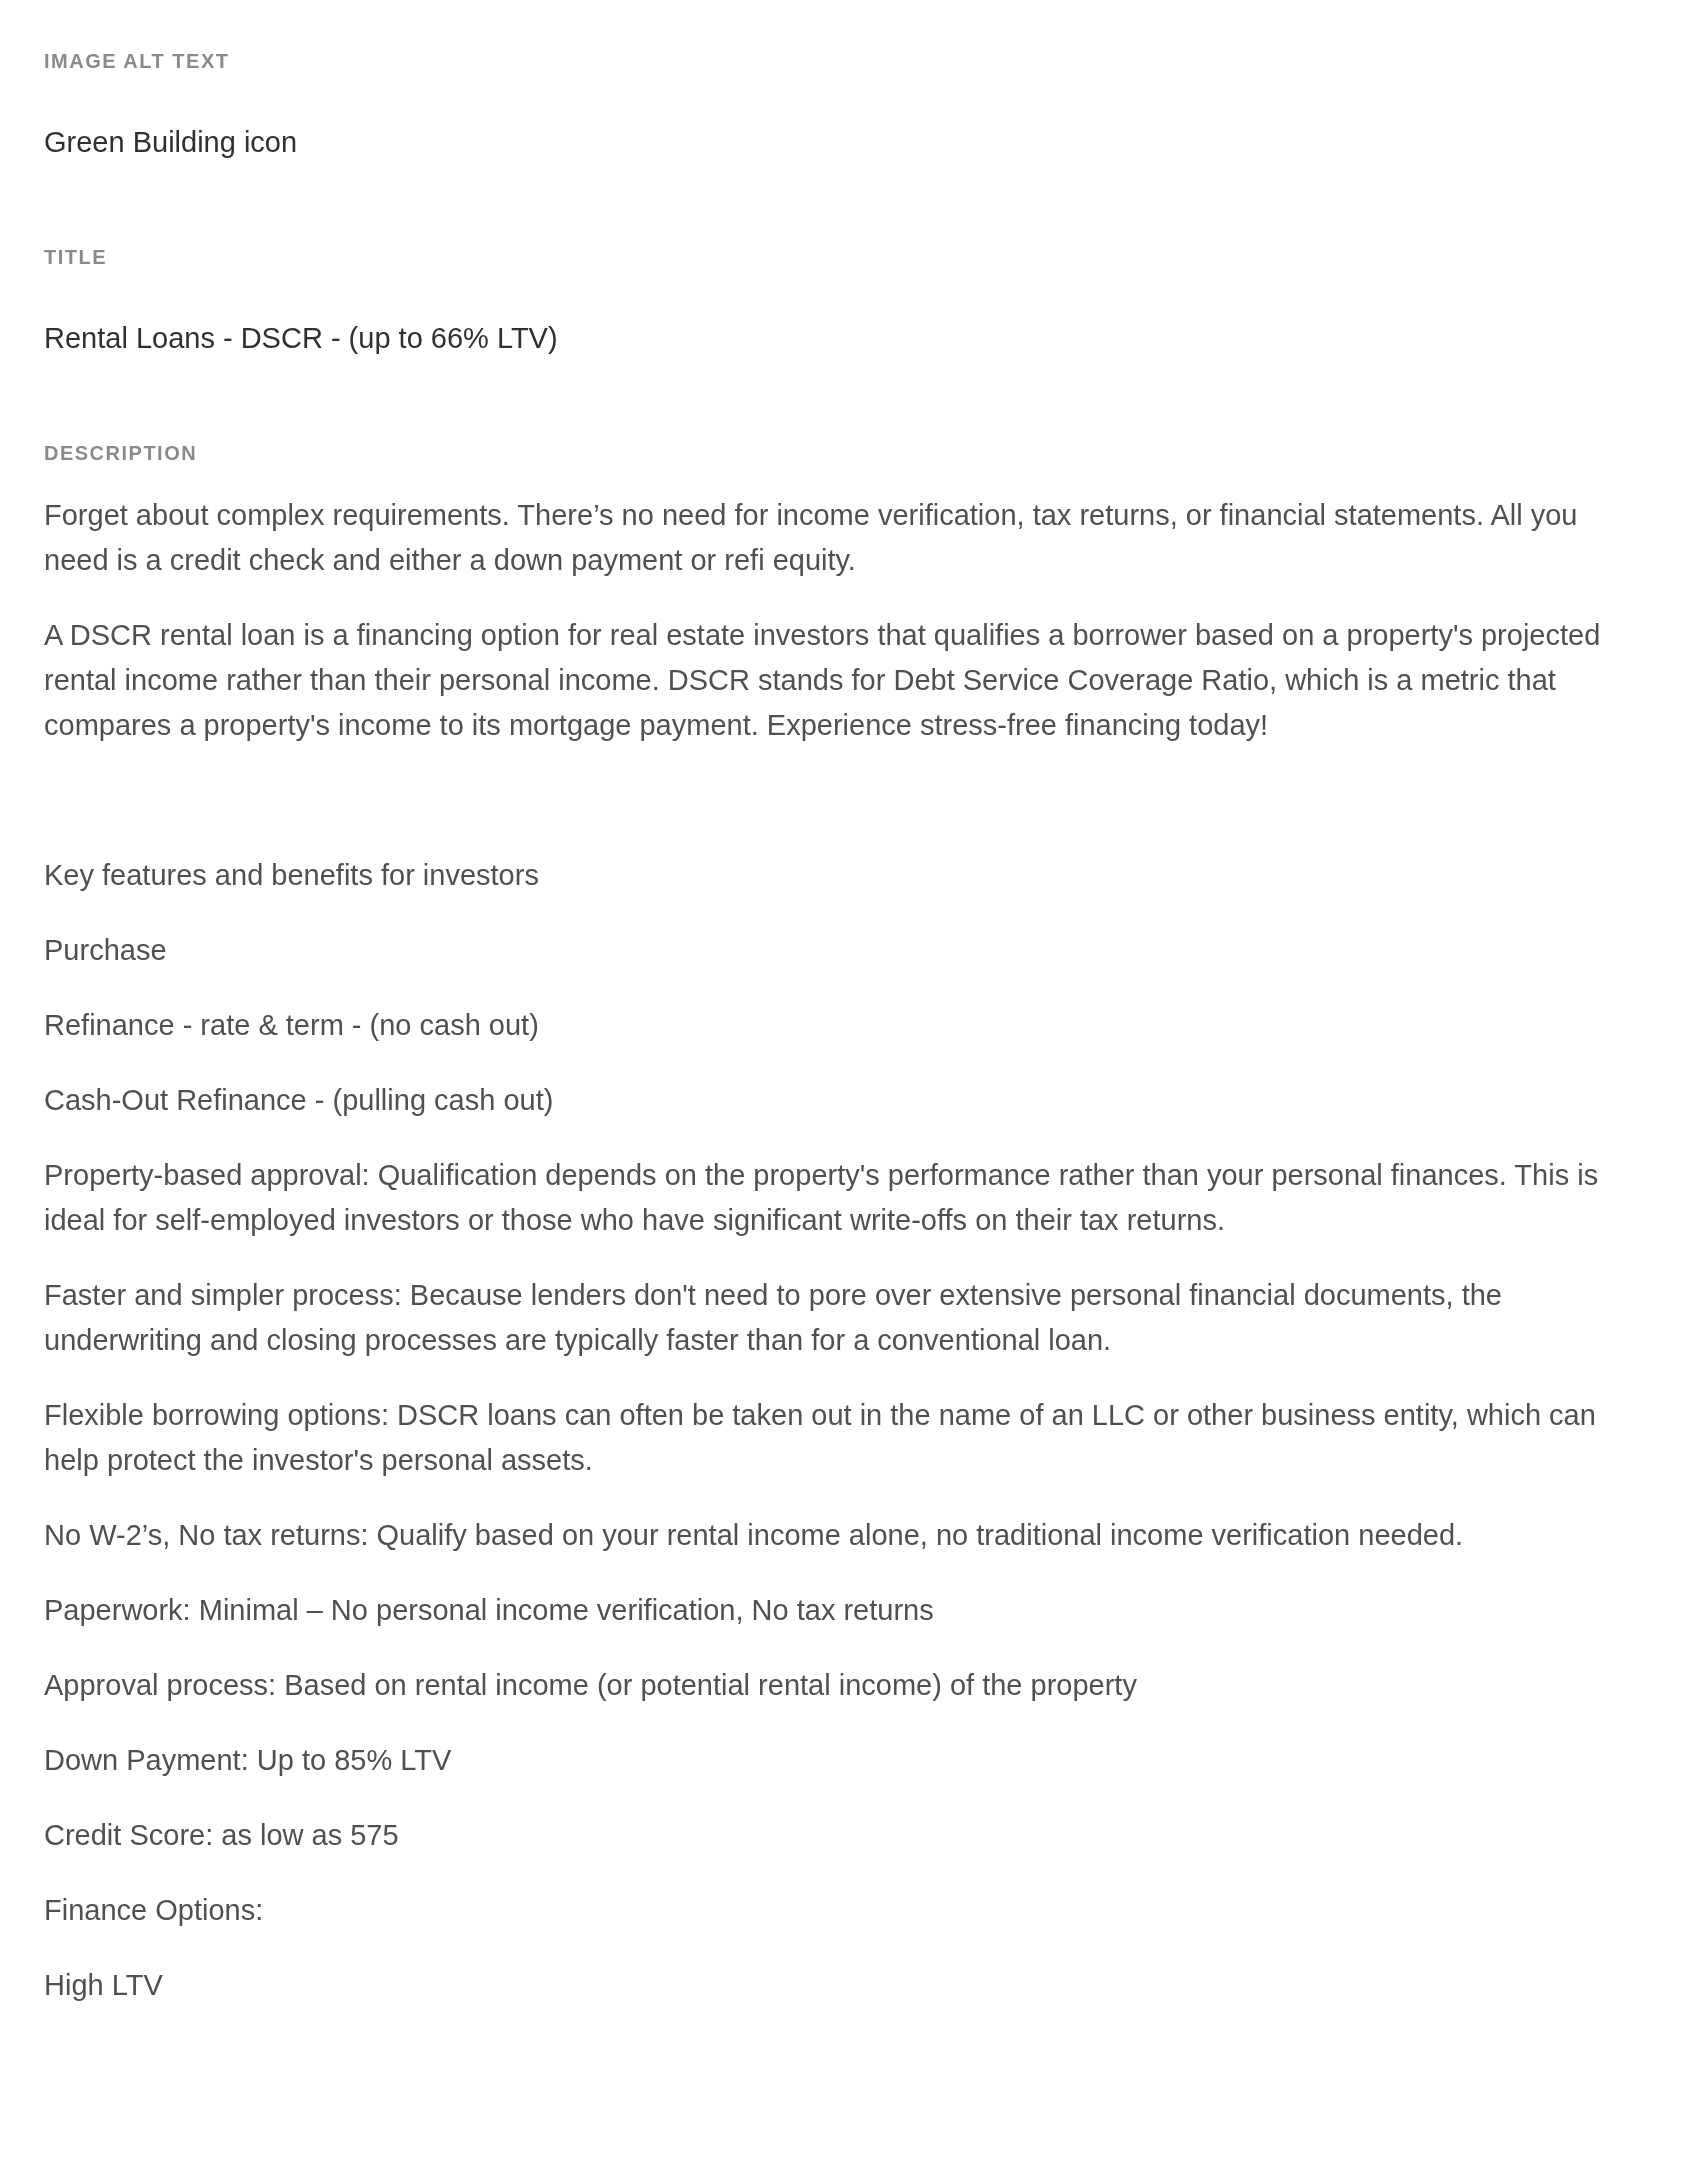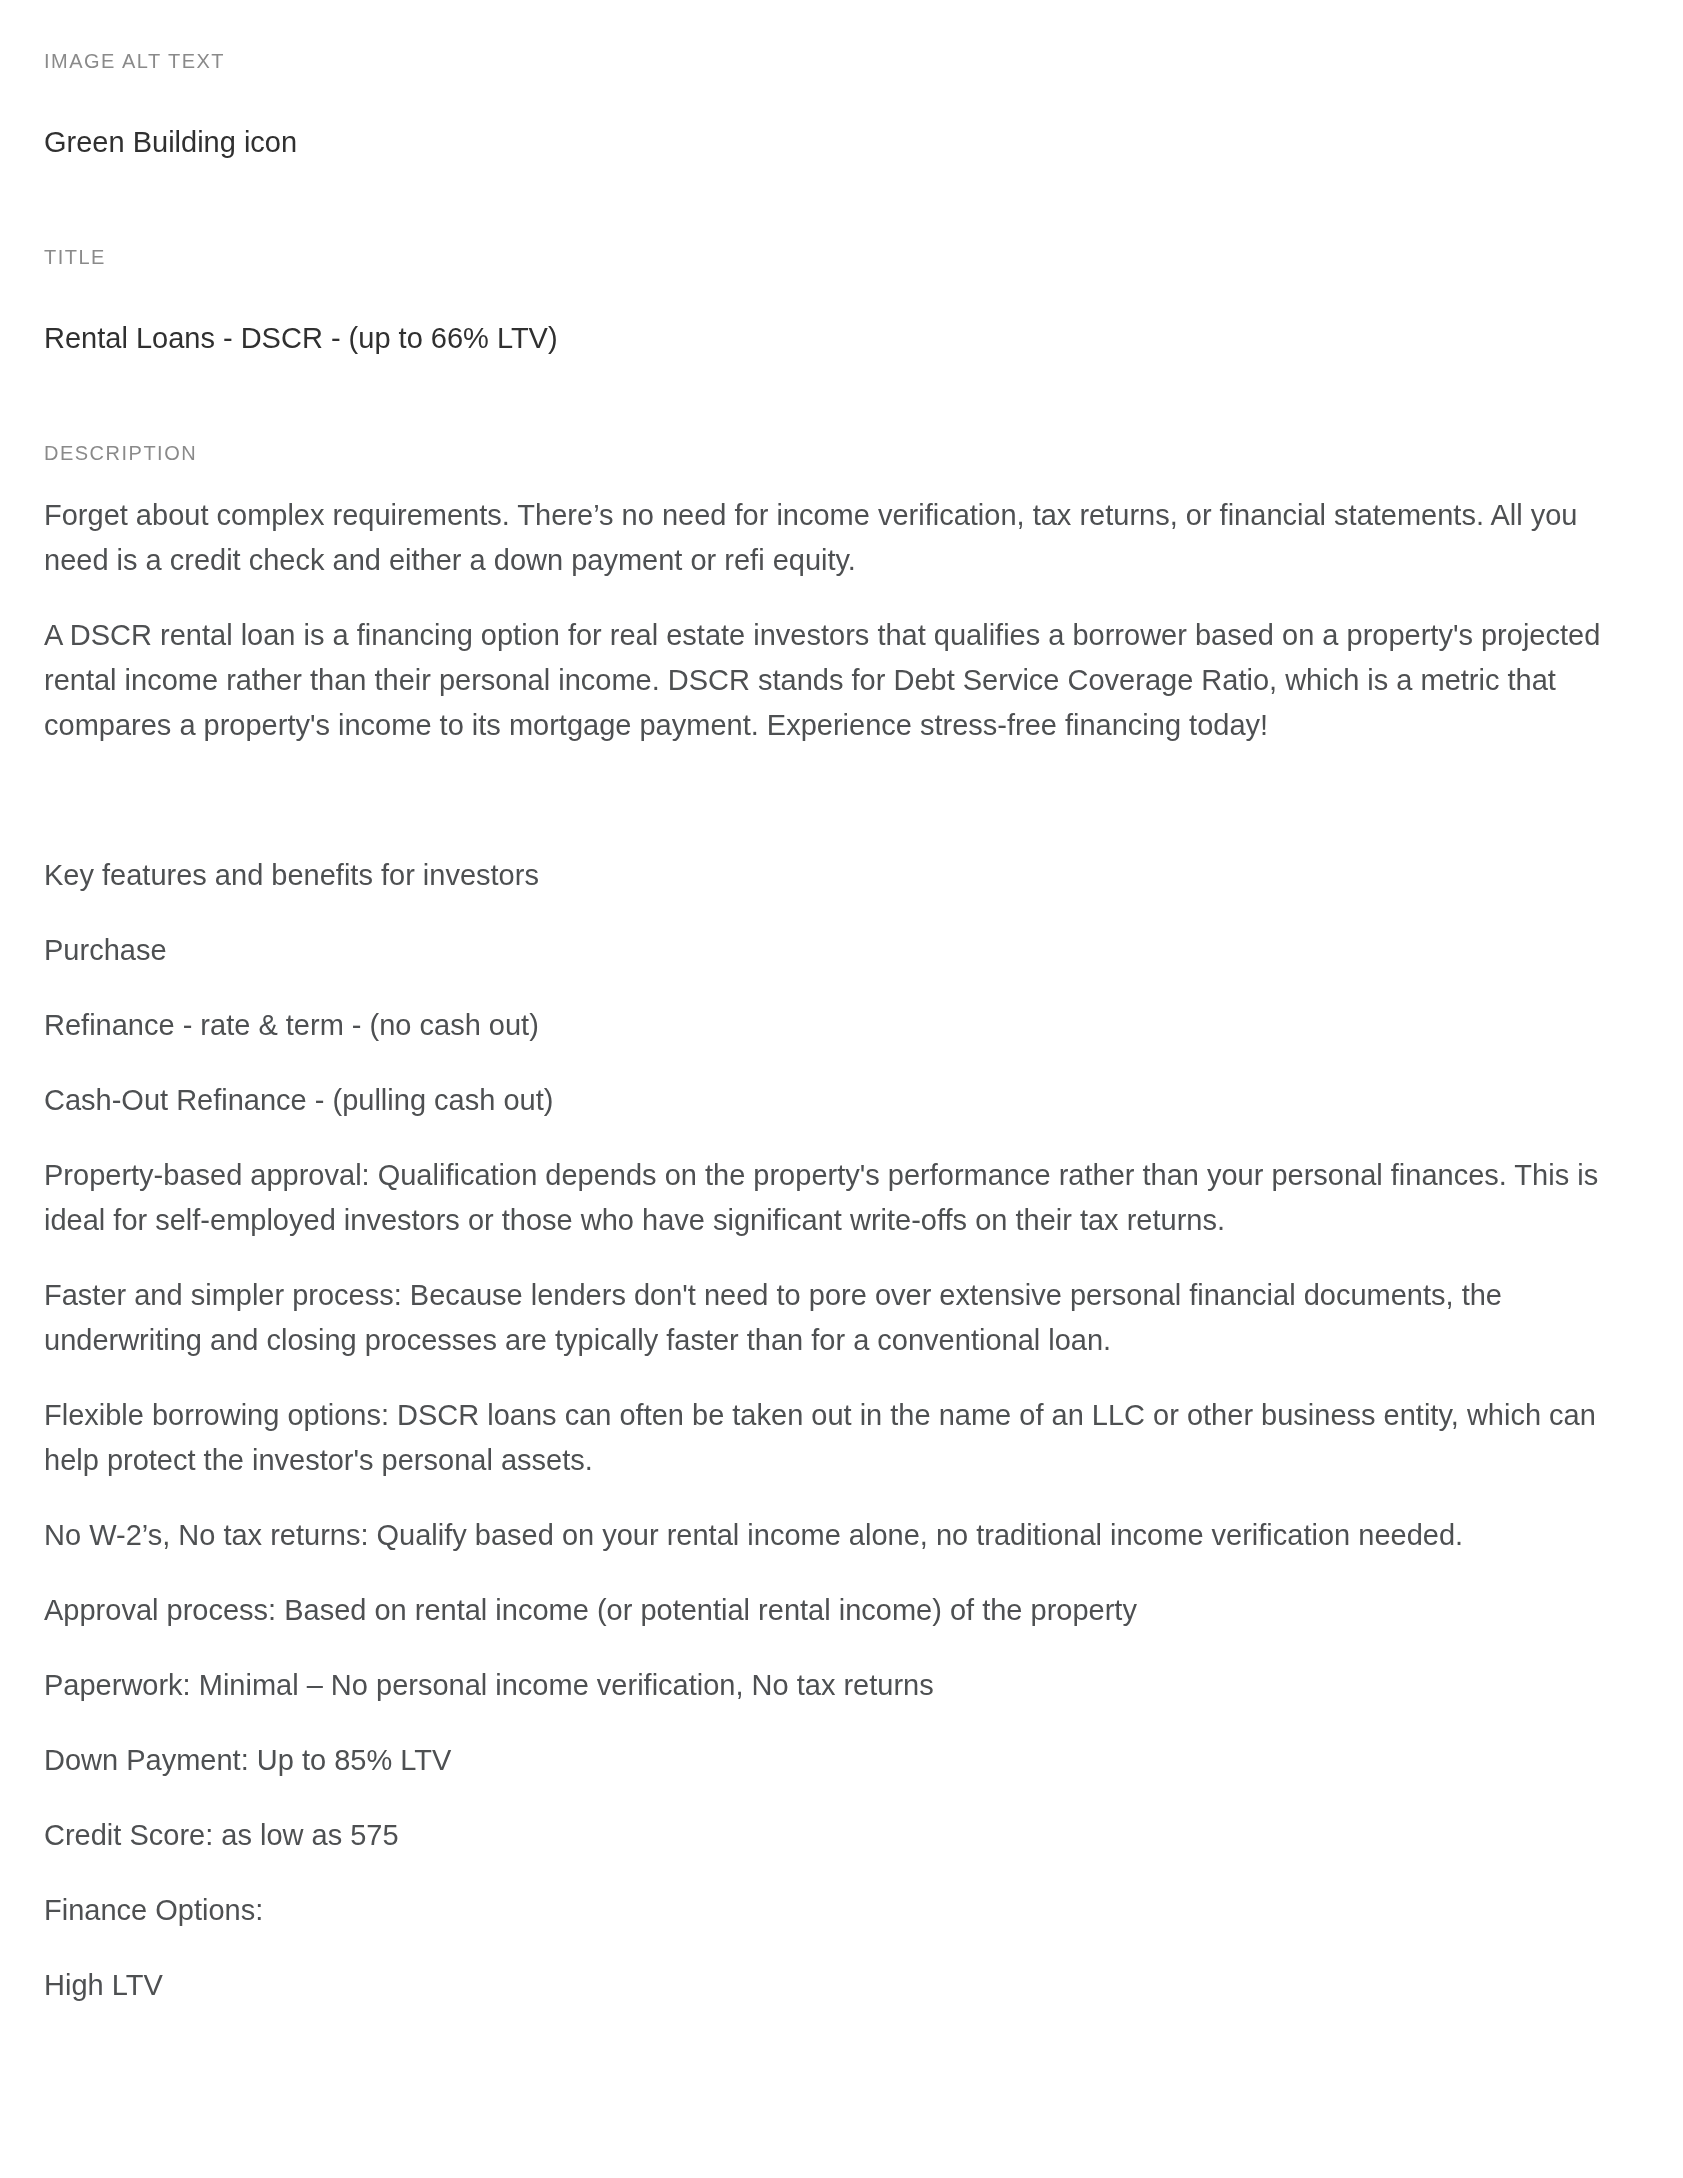--- a/index.html
+++ b/index.html
@@ -19,21 +19,21 @@
     background: #ffffff;
   }
   .field {
     margin-bottom: 87px;
   }
   .field-label {
     font-size: 20px;
     line-height: 23px;
     letter-spacing: 1.5px;
     color: #8a8a8a;
-    font-weight: 400;
+    font-weight: 700;
   }
   .field-value {
     margin-top: 52px;
     font-size: 29px;
     line-height: 34px;
     color: #303030;
   }
   .rich-text {
     margin-top: 28px;
     color: #4e5052;
@@ -72,22 +72,22 @@
         <p>A DSCR rental loan is a financing option for real estate investors that qualifies a borrower based on a property's projected rental income rather than their personal income. DSCR stands for Debt Service Coverage Ratio, which is a metric that compares a property's income to its mortgage payment. Experience stress-free financing today!</p>
         <p class="empty-line"></p>
         <p>Key features and benefits for investors</p>
         <p>Purchase</p>
         <p>Refinance - rate &amp; term - (no cash out)</p>
         <p>Cash-Out Refinance - (pulling cash out)</p>
         <p>Property-based approval: Qualification depends on the property's performance rather than your personal finances. This is ideal for self-employed investors or those who have significant write-offs on their tax returns.</p>
         <p>Faster and simpler process: Because lenders don't need to pore over extensive personal financial documents, the underwriting and closing processes are typically faster than for a conventional loan.</p>
         <p>Flexible borrowing options: DSCR loans can often be taken out in the name of an LLC or other business entity, which can help protect the investor's personal assets.</p>
         <p>No W-2’s, No tax returns: Qualify based on your rental income alone, no traditional income verification needed.</p>
+        <p>Paperwork: Minimal – No personal income verification, No tax returns</p>
         <p>Approval process: Based on rental income (or potential rental income) of the property</p>
-        <p>Paperwork: Minimal – No personal income verification, No tax returns</p>
         <p>Down Payment: Up to 85% LTV</p>
         <p>Credit Score: as low as 575</p>
         <p>Finance Options:</p>
         <p>High LTV</p>
       </div>
   </section>
 
 </div>
 
 

